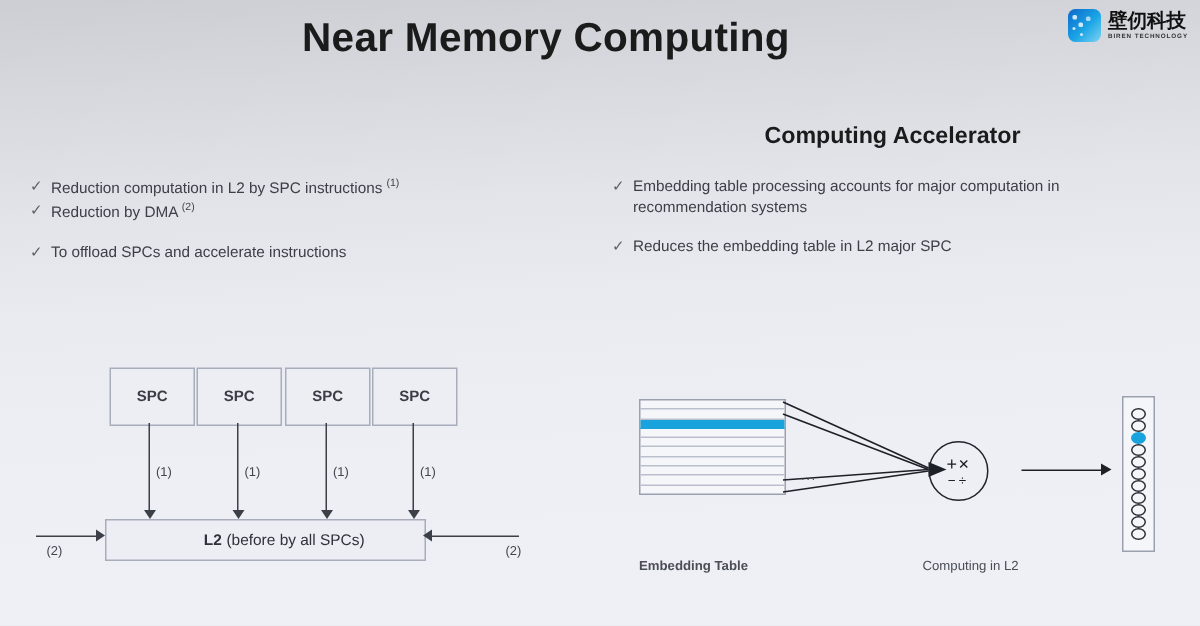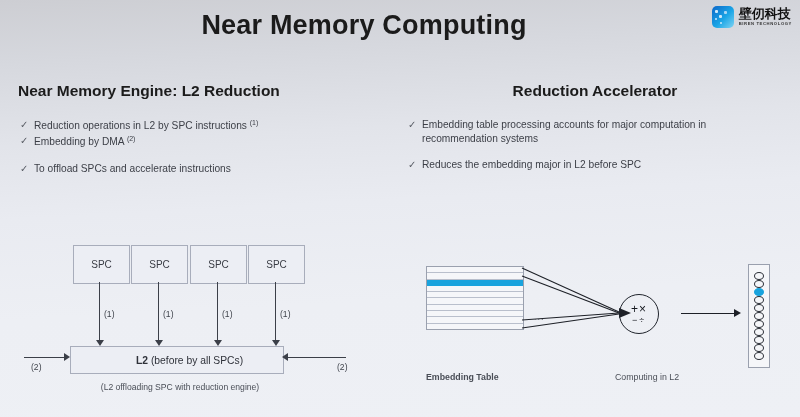--- a/index.html
+++ b/index.html
@@ -54,21 +54,21 @@
   .bullet + .bullet{margin-top:1px;}
   .bullet.gap{margin-top:12px;}
   .sup{font-size:7px;vertical-align:super;}
 
   
   .diagram-left{position:absolute;left:0px;top:232px;width:395px;height:170px;}
   .spc{
     position:absolute;width:55px;height:37px;top:13px;
     background:#eceef4;border:1px solid #a8adbb;
     display:flex;align-items:center;justify-content:center;
-    font-size:10px;color:#3a3d45;
+    font-size:10px;color:#3a3d45;font-weight:bold;
   }
   .spc.s1{left:73px;} .spc.s2{left:131px;} .spc.s3{left:190px;} .spc.s4{left:248px;}
 
   .vline{position:absolute;width:1.4px;background:#3b3f48;top:50px;height:60px;}
   .vline.s1{left:99px;} .vline.s2{left:158px;} .vline.s3{left:217px;} .vline.s4{left:275px;}
   .vhead{position:absolute;width:0;height:0;top:108px;
     border-left:4px solid transparent;border-right:4px solid transparent;border-top:6px solid #3b3f48;}
   .vhead.s1{left:95.5px;} .vhead.s2{left:154.5px;} .vhead.s3{left:213.5px;} .vhead.s4{left:271.5px;}
 
   .lbl1{position:absolute;top:77px;font-size:8.6px;color:#41454d;}
@@ -148,30 +148,29 @@
         <i></i>
         <i></i>
         <i></i>
     </div>
     <div class="logo-txt">
       <span class="logo-cn">壁仞科技</span>
       <span class="logo-en">BIREN TECHNOLOGY</span>
     </div>
   </div>
 
-  <div class="sec-head left">Near Memory Engine: L2 Reduction</div>
 
   <div class="bullets left">
     <div class="bullet">
       <span class="tick">✓</span>
-      <span class="btxt"><span>Reduction operations in L2 by SPC instructions </span><span class="sup">(1)</span></span>
+      <span class="btxt"><span>Reduction computation in L2 by SPC instructions </span><span class="sup">(1)</span></span>
     </div>
     <div class="bullet">
       <span class="tick">✓</span>
-      <span class="btxt"><span>Embedding by DMA </span><span class="sup">(2)</span></span>
+      <span class="btxt"><span>Reduction by DMA </span><span class="sup">(2)</span></span>
     </div>
     <div class="bullet gap">
       <span class="tick">✓</span>
       <span class="btxt">To offload SPCs and accelerate instructions</span>
     </div>
   </div>
 
   <div class="diagram-left">
     <div class="spc s1">SPC</div>
     <div class="spc s2">SPC</div>
@@ -198,33 +197,32 @@
     </div>
 
     <div class="hline lft"></div>
     <div class="hhead lft"></div>
     <div class="lbl2 lft">(2)</div>
 
     <div class="hline rgt"></div>
     <div class="hhead rgt"></div>
     <div class="lbl2 rgt">(2)</div>
 
-    <div class="caption">(L2 offloading SPC with reduction engine)</div>
-  </div>
-
-  <div class="sec-head right">Reduction Accelerator</div>
+  </div>
+
+  <div class="sec-head right">Computing Accelerator</div>
 
   <div class="bullets right">
     <div class="bullet">
       <span class="tick">✓</span>
       <span class="btxt">Embedding table processing accounts for major computation in recommendation systems</span>
     </div>
     <div class="bullet gap">
       <span class="tick">✓</span>
-      <span class="btxt">Reduces the embedding major in L2 before SPC</span>
+      <span class="btxt">Reduces the embedding table in L2 major SPC</span>
     </div>
   </div>
 
   <div class="diagram-right">
 
     <div class="emb-table" id="emb-table">
         <div class="emb-row"></div>
         <div class="emb-row"></div>
         <div class="emb-row hl"></div>
         <div class="emb-row"></div>

